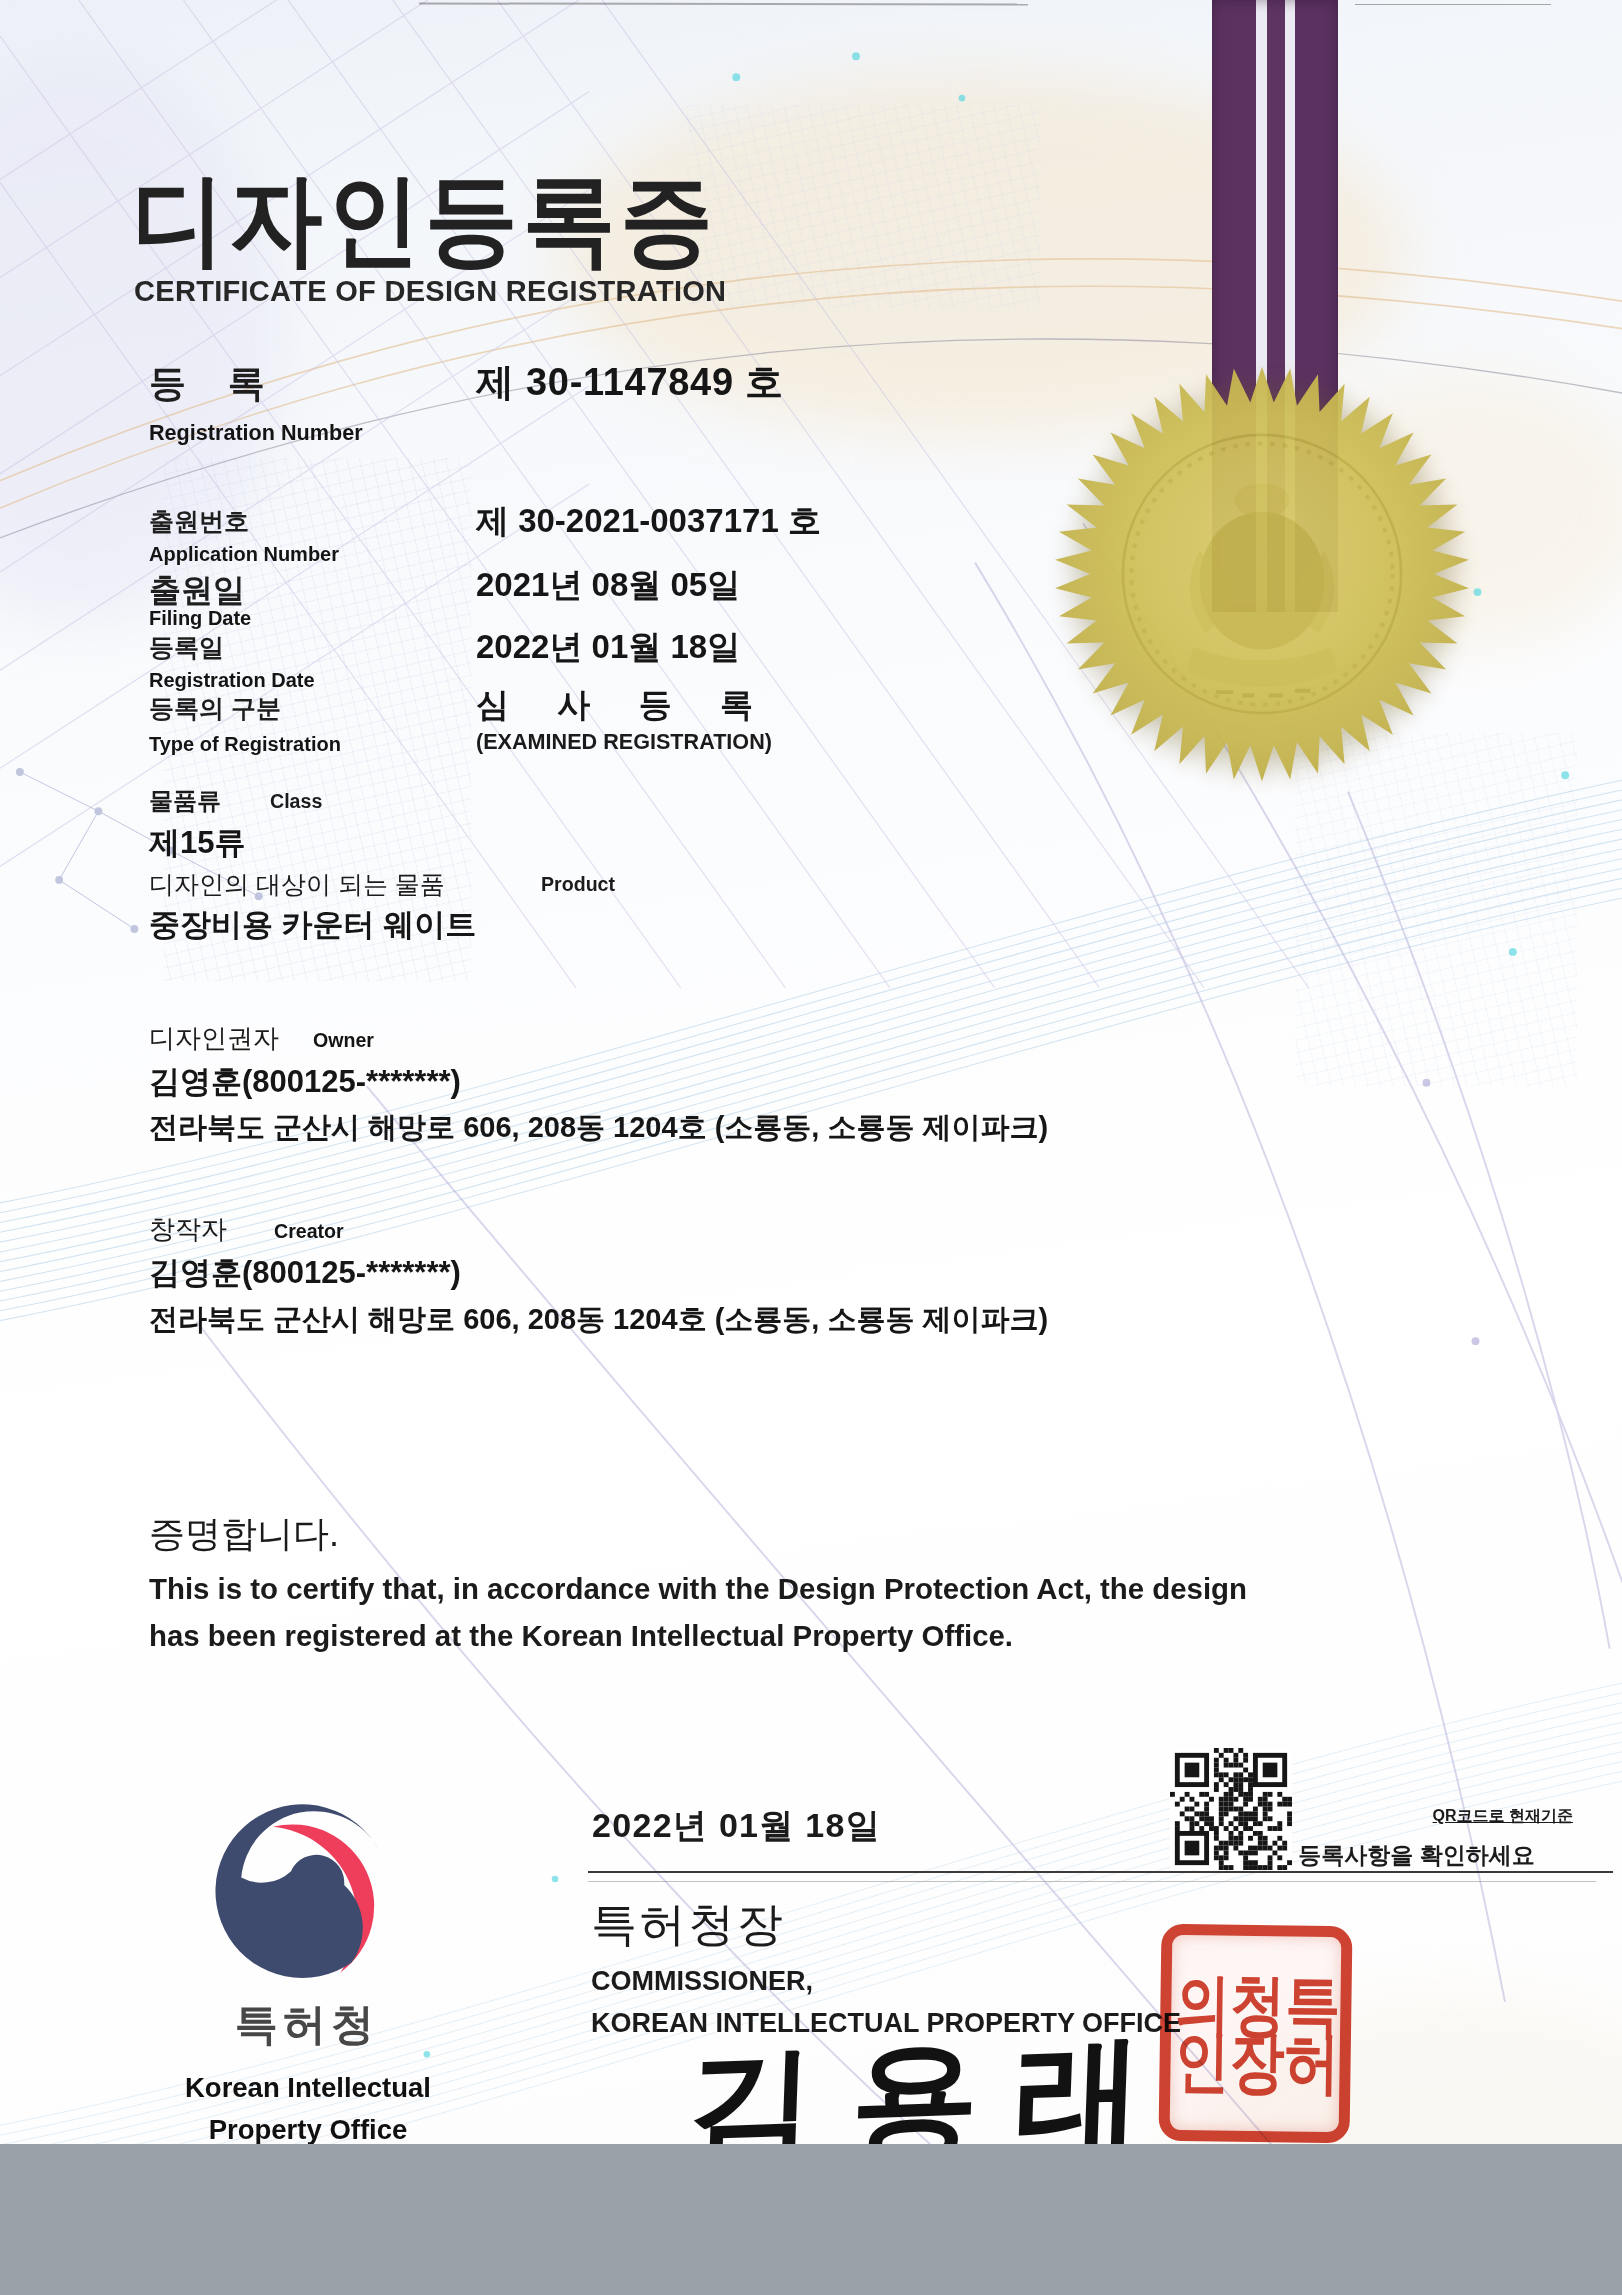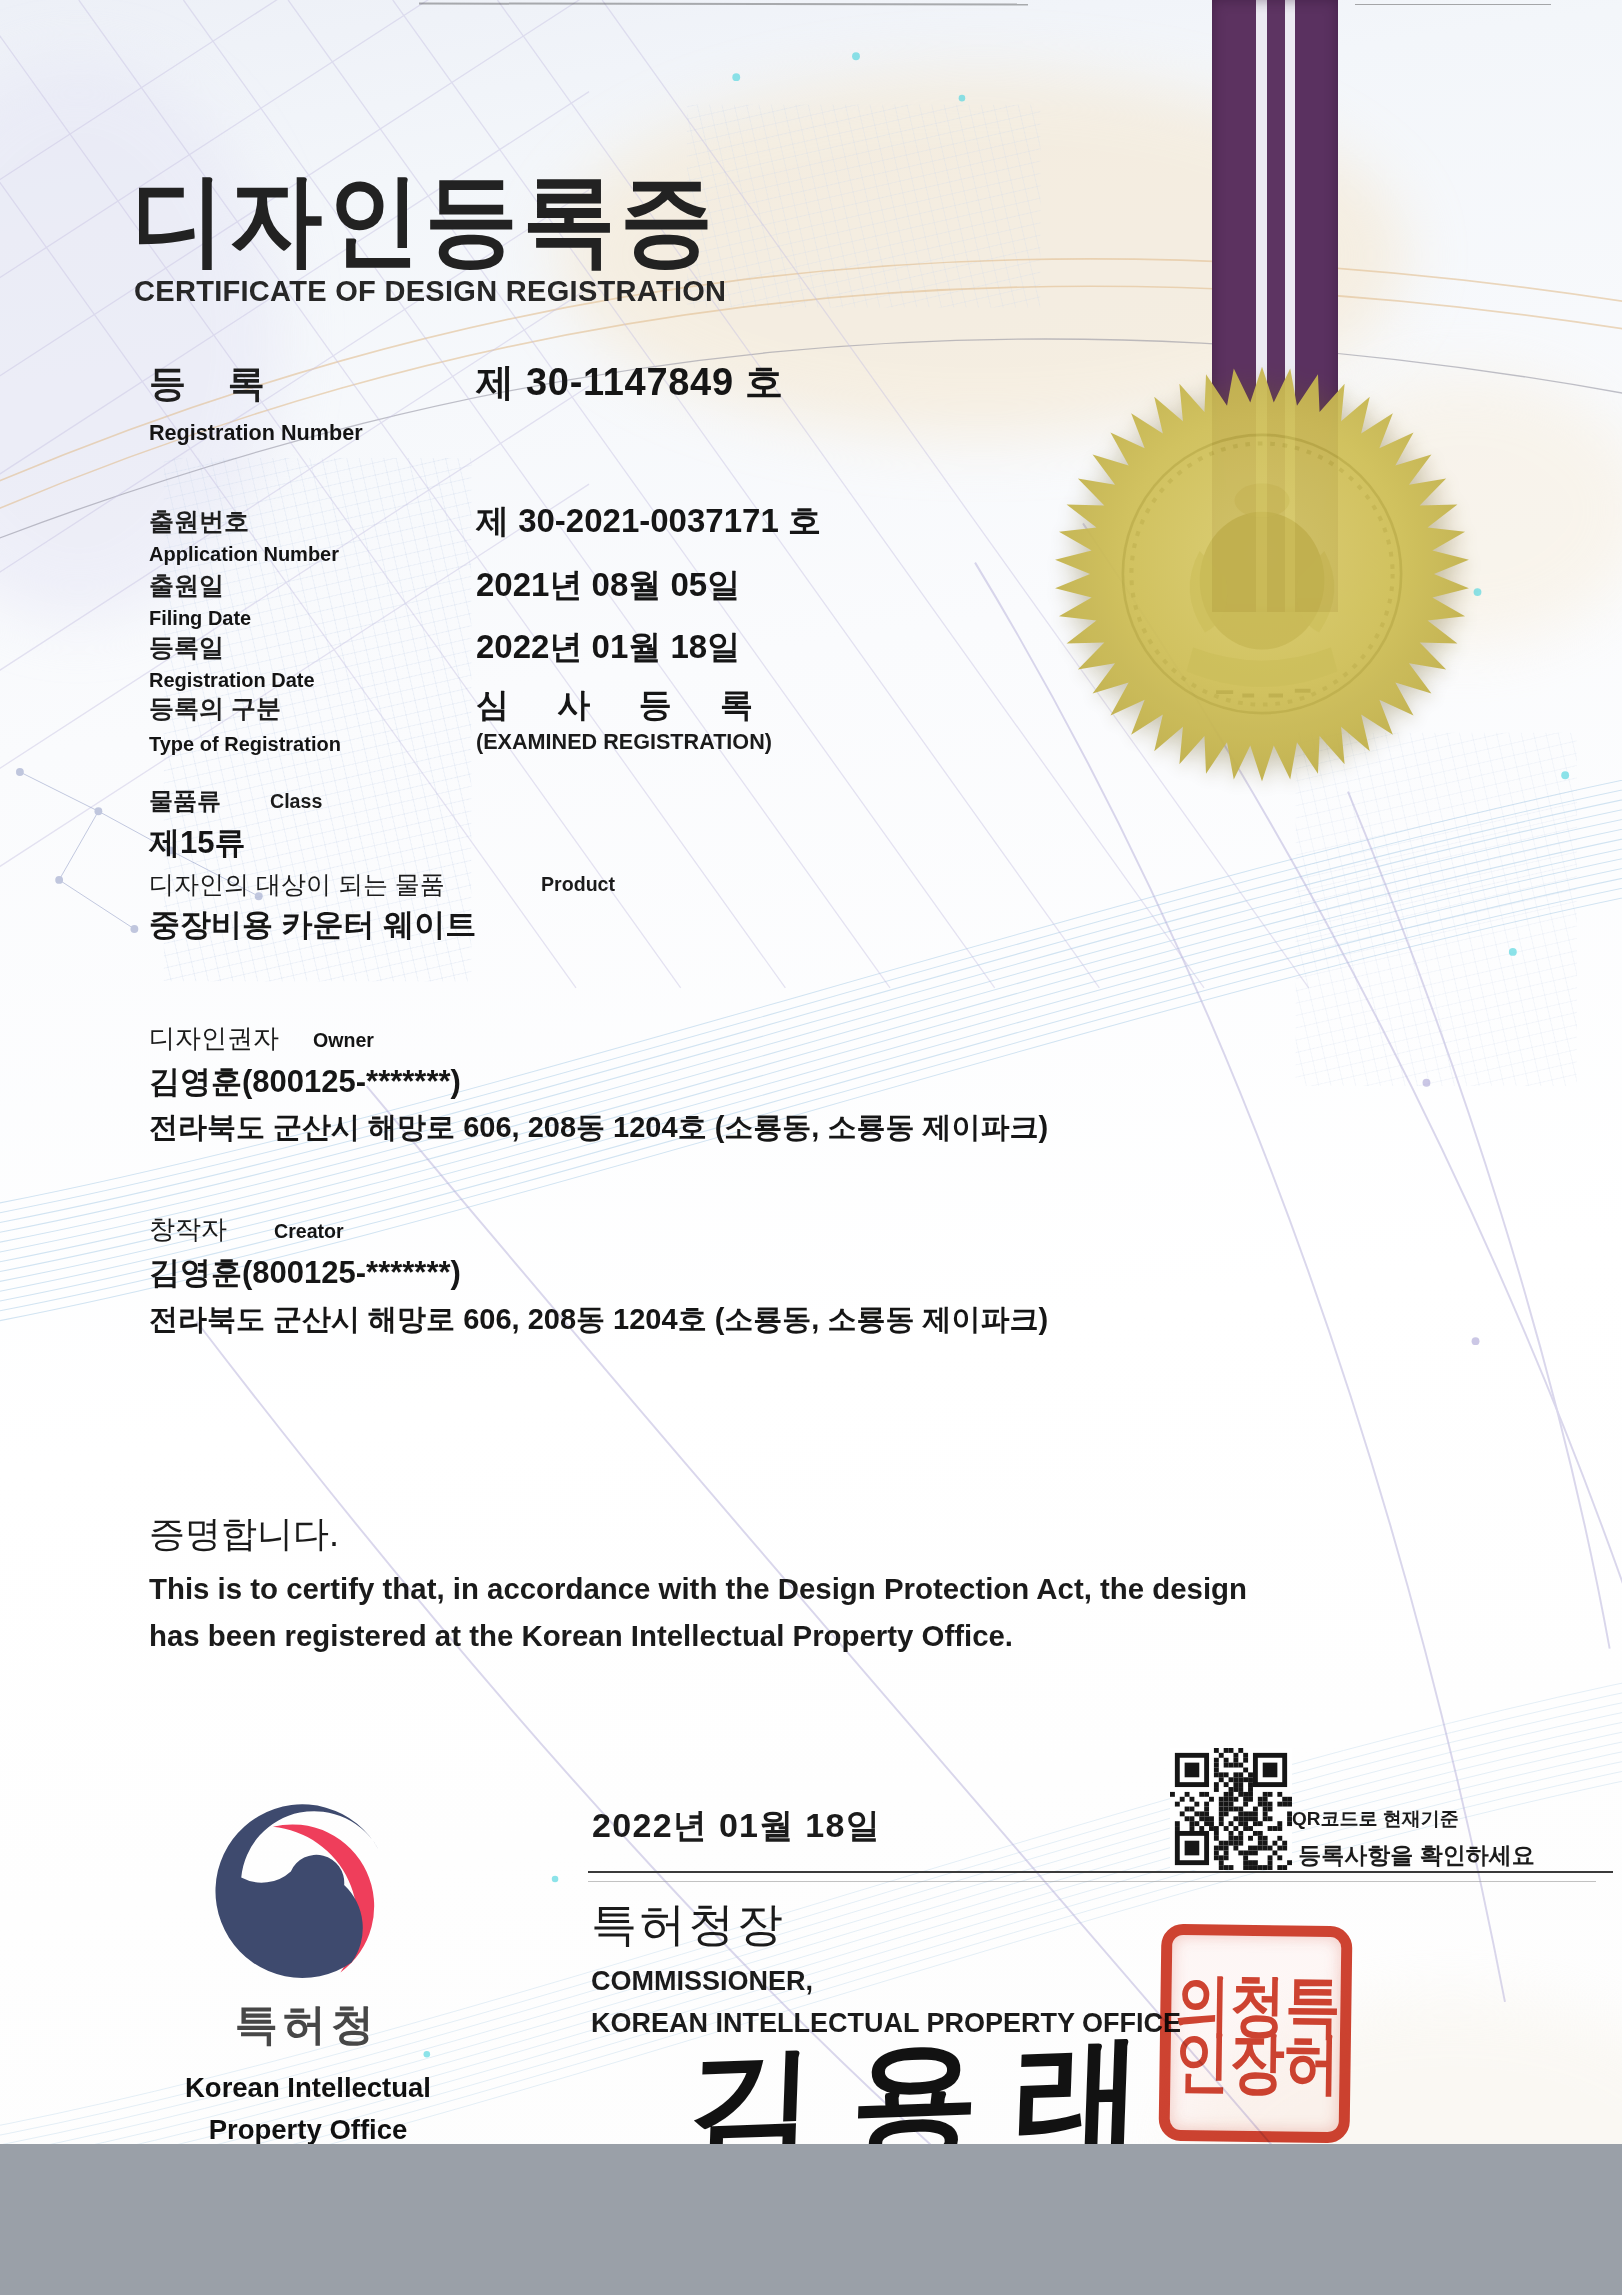--- a/index.html
+++ b/index.html
@@ -30,21 +30,21 @@
   
   .lko{font-weight:800;color:#1e1e1e;}
   .len{font-weight:700;color:#141414;}
   .val{font-weight:800;color:#161616;}
 
   .reg-ko{left:149px;top:359px;font-size:37px;letter-spacing:15.7px;}
   .reg-en{left:149px;top:420px;font-size:21.6px;}
   .reg-val{left:476px;top:357px;font-size:38px;letter-spacing:0.7px;}
 
   .ko0{left:149px;top:505px;font-size:25px;}  .en0{left:149px;top:543px;font-size:20px;}  .va0{left:476px;top:499px;font-size:33px;}
-  .ko1{left:149px;top:569px;font-size:25px;}  .en1{left:149px;top:607px;font-size:20px;}  .va1{left:476px;top:563px;font-size:33px;}
+  .ko1{left:149px;top:569px;font-size:32px;}  .en1{left:149px;top:607px;font-size:20px;}  .va1{left:476px;top:563px;font-size:33px;}
   .ko2{left:149px;top:631px;font-size:25px;}  .en2{left:149px;top:669px;font-size:20px;} .va2{left:476px;top:625px;font-size:33px;}
   .ko3{left:149px;top:692px;font-size:25px;} .en3{left:149px;top:733px;font-size:20px;} .va3{left:476px;top:683px;font-size:33px;letter-spacing:19.6px;}
   .va3s{left:476px;top:729px;font-size:21.6px;font-weight:700;}
 
   .cls-ko{left:149px;top:785px;font-size:24px;font-weight:800;}
   .cls-en{left:270px;top:790px;font-size:19.6px;font-weight:700;}
   .cls-val{left:149px;top:822px;font-size:31px;}
   .prd-ko{left:149px;top:868px;font-size:25px;font-weight:500;}
   .prd-en{left:541px;top:873px;font-size:19.6px;font-weight:700;}
   .prd-val{left:149px;top:904px;font-size:31px;}
@@ -74,21 +74,21 @@
   .rule{position:absolute;left:588px;top:1871px;width:1025px;height:2px;background:#3a3a3a;}
   .rule2{position:absolute;left:588px;top:1881px;width:1008px;height:0.7px;background:#9a9a9a;opacity:.6;}
   .comm-ko{left:591px;top:1894px;font-size:46px;font-weight:400;letter-spacing:2.6px;}
   .comm-en1{left:591px;top:1966px;font-size:27px;font-weight:800;}
   .comm-en2{left:591px;top:2008px;font-size:27px;font-weight:800;}
   .sig{left:690px;top:2023px;font-size:128px;font-weight:700;letter-spacing:36px;color:#121212;
        transform:rotate(-2deg) skewX(-4deg);transform-origin:left top;font-family:"DejaVu Serif","Liberation Serif",serif;}
 
   
   .qr{position:absolute;left:1170px;top:1748px;}
-  .qrc1{left:1292px;top:1806px;width:281px;text-align:left;font-size:19px;font-weight:700;}
+  .qrc1{left:1292px;top:1806px;width:281px;text-align:right;font-size:16px;font-weight:700;text-decoration:underline;}
   .qrc2{left:1276px;top:1840px;width:281px;text-align:center;font-size:23px;font-weight:700;}
 
   
   .stamp{position:absolute;left:1160px;top:1925px;width:191px;height:217px;z-index:3;
          border:11px solid #cc3421;border-radius:22px;transform:rotate(.8deg);
          display:flex;justify-content:space-around;align-items:center;padding:6.5px 3.9px;box-sizing:border-box;
          mix-blend-mode:multiply;opacity:.93;background:rgba(255,70,45,.04);
          box-shadow:inset 0 0 15.7px rgba(205,50,30,.28);}
   .stamp-col{display:flex;flex-direction:column;gap:5.2px;align-items:center;}
   .stamp-ch{font-size:55px;font-weight:900;color:#cc3421;line-height:.95;transform:scaleY(1.22);}

